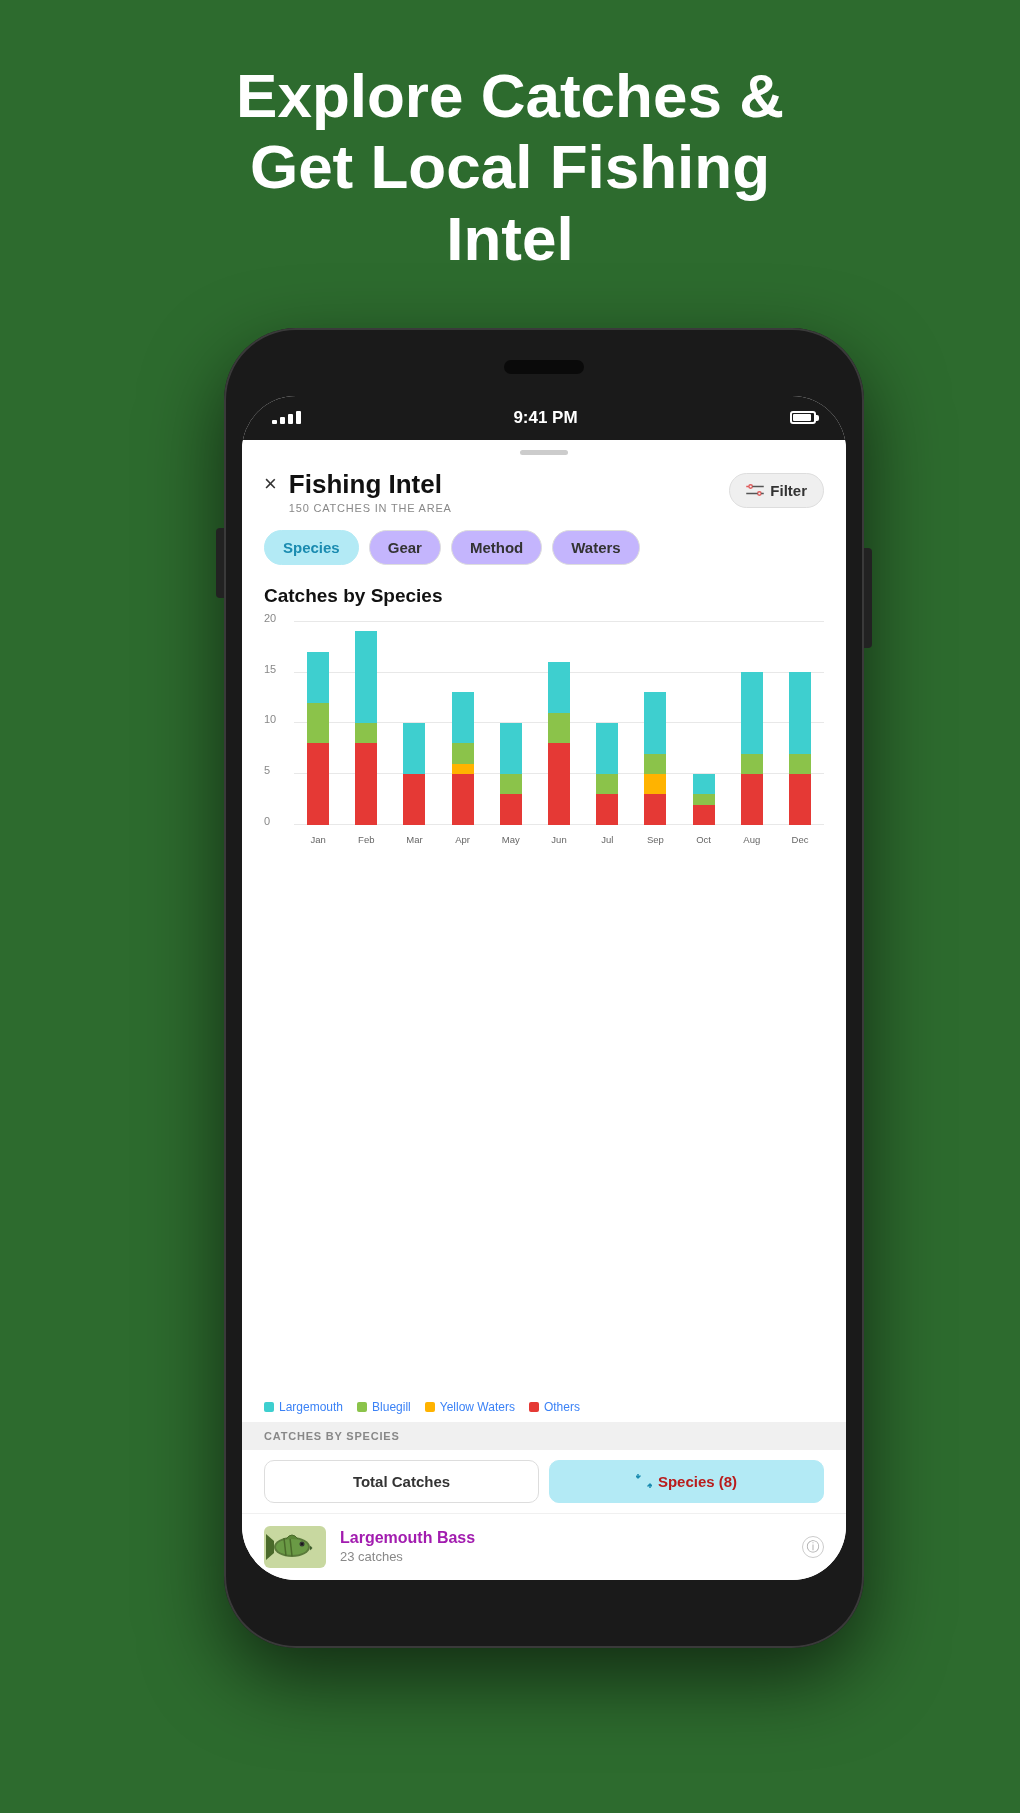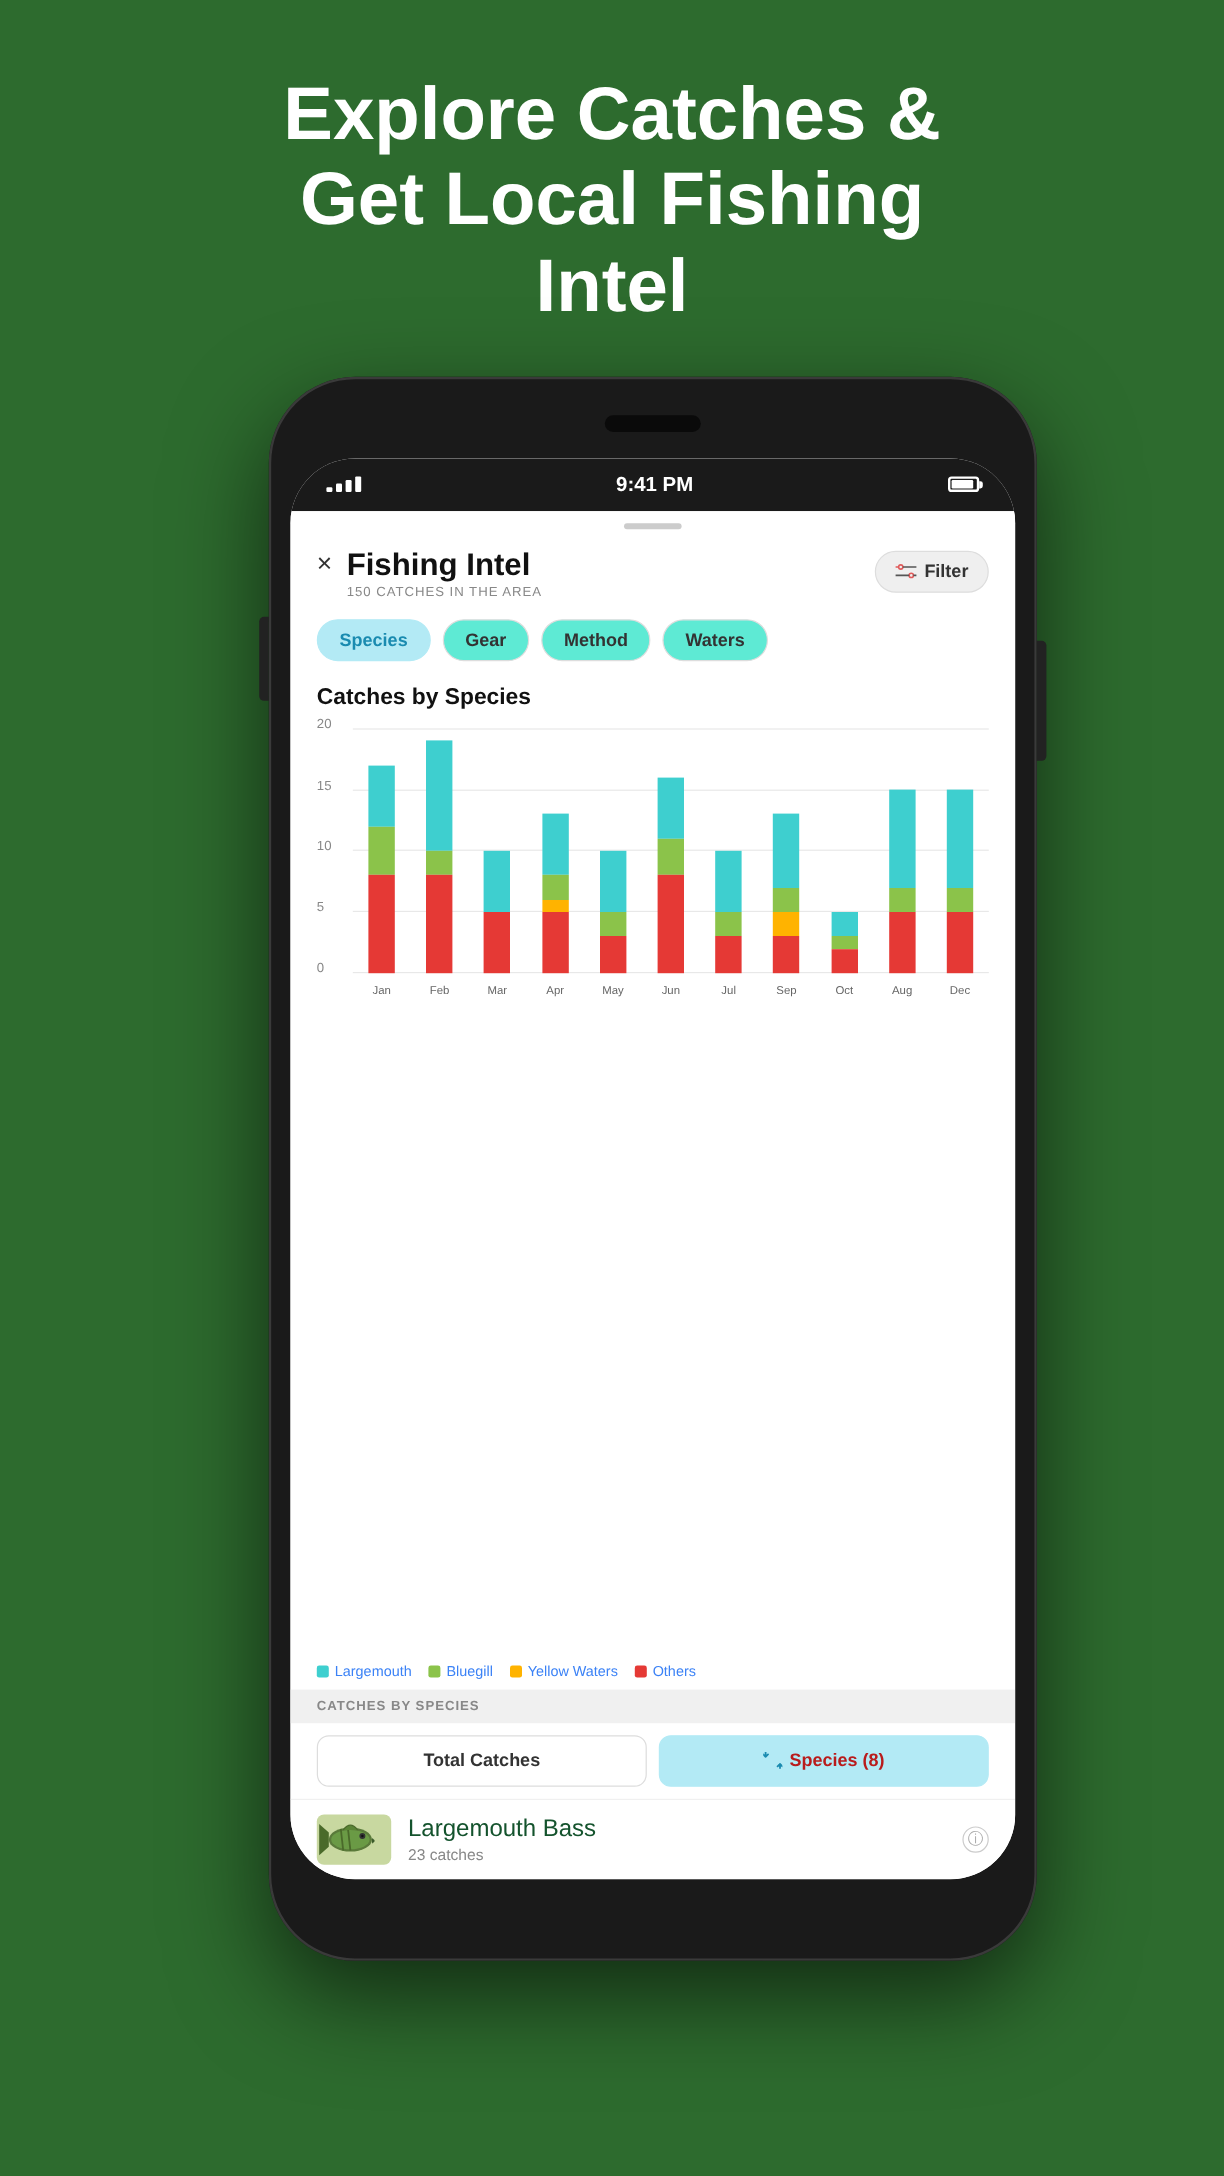--- a/index.html
+++ b/index.html
@@ -20,21 +20,21 @@
       font-weight: 800;
       text-align: center;
       line-height: 1.15;
       padding: 60px 80px 40px;
     }
 
     .phone-wrapper {
       position: relative;
       width: 572px;
       height: 1350px;
-      margin-top: 0;
+      margin-top: 14px;
     }
 
     
     .phone-shell {
       position: absolute;
       top: 0; left: 0;
       width: 640px;
       height: 1320px;
       background: #1a1a1a;
       border-radius: 72px;
@@ -218,21 +218,21 @@
       text-align: center;
     }
     .tab {
       padding: 8px 18px;
       border-radius: 22px;
       font-size: 15px;
       font-weight: 600;
       cursor: pointer;
       border: 1.5px solid #ddd;
       color: #333;
-      background: #5eead4;
+      background: #c4b5fd;
     }
     .tab.active {
       background: #b3eaf5;
       border-color: #b3eaf5;
       color: #1a8bb0;
     }
 
     
     .chart-section {
       padding: 10px 22px 0;
@@ -369,23 +369,23 @@
       height: 42px;
       background: #c8d8a0;
       border-radius: 6px;
       overflow: hidden;
       flex-shrink: 0;
     }
     .fish-info {
       flex: 1;
     }
     .fish-name {
-      font-size: 20px;
-      font-weight: 400;
-      color: #14532d;
+      font-size: 16px;
+      font-weight: 700;
+      color: #a21caf;
     }
     .fish-catches {
       font-size: 13px;
       color: #888;
       margin-top: 2px;
     }
     .info-icon {
       width: 22px;
       height: 22px;
       border: 1.5px solid #ccc;

